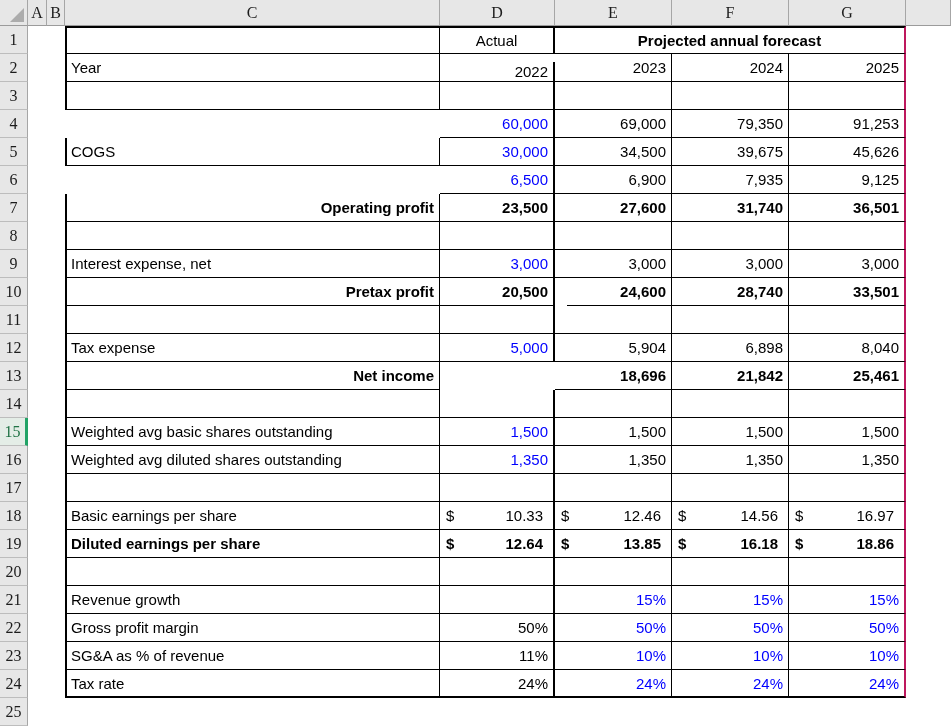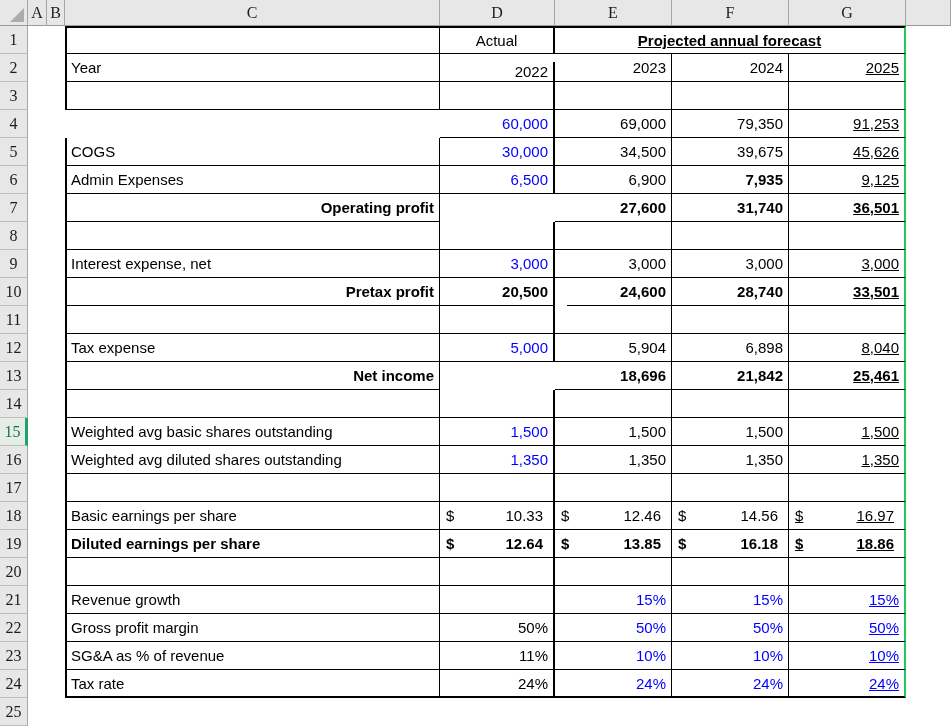--- a/index.html
+++ b/index.html
@@ -40,21 +40,21 @@
   }
   .tc.lbl{padding-left:4px;justify-content:flex-start;}
   .tc.lbl.r{justify-content:flex-end;padding-right:5px;padding-left:0;}
   .tc.val{justify-content:flex-end;padding-right:5px;}
   .tc.ctr{justify-content:center;}
   .tc.acct{justify-content:space-between;padding-left:6px;padding-right:10px;}
   .bold{font-weight:bold;}
   .blue{color:#0000FF;}
   .c-left{border-left:2px solid #000;}
   .d-right{border-right:2px solid #000;}
-  .g-right{border-right:2px solid #22c55e;text-decoration:underline;}
+  .g-right{border-right:2px solid #be185d;}
   .t-top{border-top:2px solid #000;}
   .t-bottom{border-bottom:2px solid #000;}
 </style>
 </head>
 <body>
 
 <div class="sheet">
   <div id="sheet-grid">
       <div class="corner" style="grid-area: 1 / 1;">
         <span class="tri"></span>
@@ -203,37 +203,37 @@
       </div>
       <div class="tc val" style="grid-area: 6 / 6;">
         <span>34,500</span>
       </div>
       <div class="tc val" style="grid-area: 6 / 7;">
         <span>39,675</span>
       </div>
       <div class="tc val g-right" style="grid-area: 6 / 8;">
         <span>45,626</span>
       </div>
-      <div class="tc lbl c-left" style="grid-area: 7 / 4;">
-        <span>Admin Expenses</span>
-      </div>
       <div class="tc val blue d-right" style="grid-area: 7 / 5;">
         <span>6,500</span>
       </div>
       <div class="tc val" style="grid-area: 7 / 6;">
         <span>6,900</span>
       </div>
-      <div class="tc val" style="grid-area: 7 / 7; font-weight: bold;">
+      <div class="tc val" style="grid-area: 7 / 7;">
         <span>7,935</span>
       </div>
       <div class="tc val g-right" style="grid-area: 7 / 8;">
         <span>9,125</span>
       </div>
       <div class="tc lbl c-left r bold" style="grid-area: 8 / 4;">
         <span>Operating profit</span>
+      </div>
+      <div class="tc val bold d-right" style="grid-area: 8 / 5;">
+        <span>23,500</span>
       </div>
       <div class="tc val bold" style="grid-area: 8 / 6;">
         <span>27,600</span>
       </div>
       <div class="tc val bold" style="grid-area: 8 / 7;">
         <span>31,740</span>
       </div>
       <div class="tc val bold g-right" style="grid-area: 8 / 8;">
         <span>36,501</span>
       </div>

